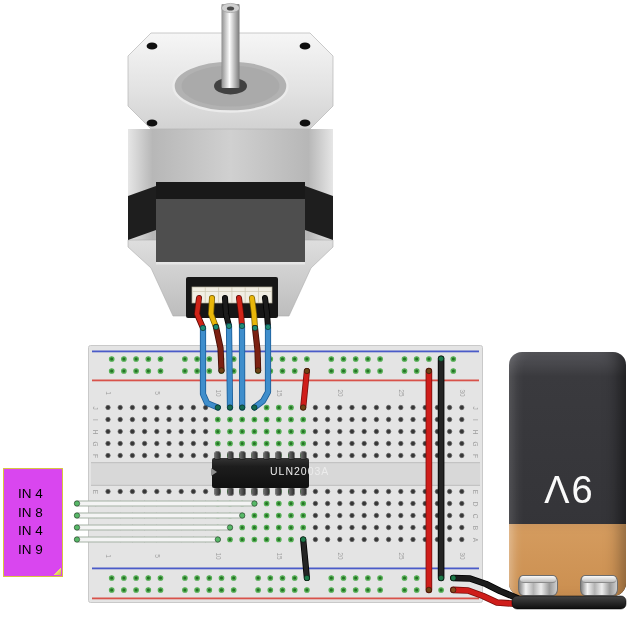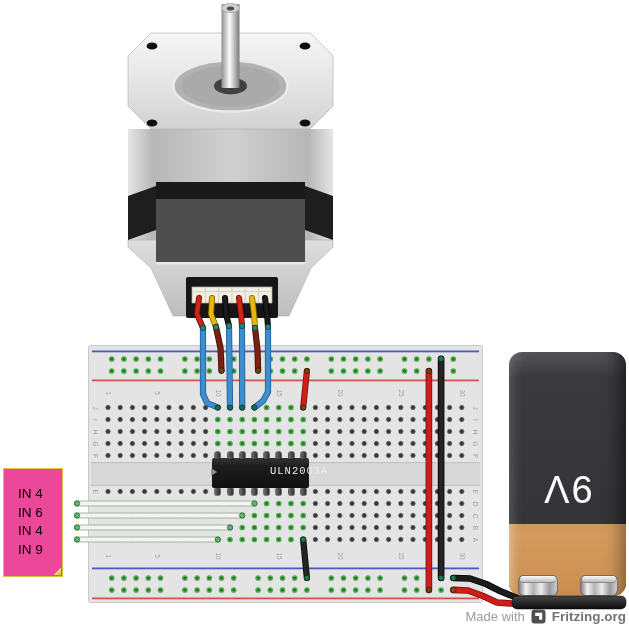--- a/index.html
+++ b/index.html
@@ -10,21 +10,21 @@
   
   #breadboard{position:absolute;left:88px;top:345px;width:395px;height:258px;}
   #board-svg{position:absolute;left:0;top:0;}
   .bb-label{position:absolute;font-size:6.5px;color:#9e9e9e;white-space:nowrap;
             transform:translate(-50%,-50%) rotate(90deg);line-height:1;}
 
   
   #chip{position:absolute;left:212px;top:458px;width:97px;height:30px;border-radius:2px;
         background:linear-gradient(180deg,#343434 0%,#1d1d1d 28%,#101010 100%);}
   #chip-label{position:absolute;left:10px;top:7px;color:#ececec;
-              font-family:Liberation Mono, monospace;font-size:10.5px;letter-spacing:1px;padding-left:48px;}
+              font-family:Liberation Sans, sans-serif;font-size:10.5px;letter-spacing:1px;padding-left:48px;}
   #chip-notch{position:absolute;left:-1px;top:10px;width:0;height:0;
               border-top:4.5px solid transparent;border-bottom:4.5px solid transparent;
               border-left:6px solid #8f8f8f;}
   .chip-pin{position:absolute;width:5px;height:7px;border-radius:1px;
             background:linear-gradient(90deg,#6a6a6a,#303030);box-shadow:0 0 0 0.5px #141414;}
 
   
   #battery{position:absolute;left:509px;top:352px;width:117px;height:244px;border-radius:13px;
            overflow:hidden;background:linear-gradient(180deg,#55555a 0%,#3a3a3e 10%,#323236 96%);
            box-shadow:inset 10px 0 14px -8px rgba(255,255,255,.22), inset -14px 0 16px -8px rgba(0,0,0,.55);}
@@ -34,21 +34,21 @@
   #battery-label{position:absolute;left:0;top:118px;width:100%;text-align:center;color:#fafafa;
            font-size:38px;letter-spacing:2px;line-height:1;transform:rotate(180deg);}
   .terminal{position:absolute;height:21px;border:0.5px solid #6d6d6d;border-radius:5px/7px;
            background:linear-gradient(90deg,#828282 0%,#f2f2f2 18%,#b3b3b3 38%,#ececec 58%,#9a9a9a 80%,#cfcfcf 100%);}
   .terminal .ridge{position:absolute;left:1px;right:1px;top:0;height:7px;border-radius:4px;
            background:linear-gradient(180deg,#fbfbfb,#bdbdbd);border-bottom:0.5px solid #8a8a8a;}
   #terminal-left{left:518px;top:575px;width:40px;}
   #terminal-right{left:580px;top:575px;width:38px;}
 
   
-  #note{position:absolute;left:3px;top:468px;width:60px;height:109px;background:#ec4899;
+  #note{position:absolute;left:3px;top:468px;width:60px;height:109px;background:#d946ef;
         border:1px solid #d9c440;padding:16px 0 0 14px;}
   .note-line{font-size:13.5px;line-height:18.6px;color:#000;}
   #note-fold{position:absolute;right:1px;bottom:1px;width:9px;height:9px;
         background:linear-gradient(315deg,#cdb945 0%,#ece06e 40%,rgba(252,245,173,0) 42%);}
 
   
   #watermark{position:absolute;top:607px;right:3px;height:18px;display:flex;align-items:center;gap:6px;}
   #wm-prefix{color:#9b9b9b;font-size:13px;}
   #wm-brand{color:#737373;font-size:13.5px;font-weight:bold;}
 
@@ -591,21 +591,21 @@
   </div>
   <div class="terminal" id="terminal-left">
       <div class="ridge"></div>
     </div>
   <div class="terminal" id="terminal-right">
       <div class="ridge"></div>
     </div>
 
   <div id="note">
     <div class="note-line">IN 4</div>
-    <div class="note-line">IN 6</div>
+    <div class="note-line">IN 8</div>
     <div class="note-line">IN 4</div>
     <div class="note-line">IN 9</div>
     <div id="note-fold"></div>
   </div>
 
   <svg id="wire-svg" width="629" height="629">
       <g>
         <path d="M199,298 L197,314 L203,328" fill="none" stroke="#5c0b06" stroke-width="6" stroke-linecap="round" stroke-linejoin="round"></path>
         <path d="M199,298 L197,314 L203,328" fill="none" stroke="#d02418" stroke-width="4.4" stroke-linecap="round" stroke-linejoin="round"></path>
       </g>
@@ -725,22 +725,14 @@
       <circle cx="453.3" cy="589.9" r="2.7" fill="#8a4a1f" stroke="rgba(0,0,0,0.45)" stroke-width="0.9"></circle>
       <defs>
         <linearGradient id="barGrad" x1="0" y1="0" x2="0" y2="1">
           <stop offset="0" stop-color="#454545"></stop>
           <stop offset="1" stop-color="#0e0e0e"></stop>
         </linearGradient>
       </defs>
       <rect x="512" y="596" width="114" height="13" rx="5" fill="url(#barGrad)" stroke="#000" stroke-width="0.5"></rect>
     </svg>
 
-  <div id="watermark">
-    <span id="wm-prefix">Made with</span>
-    <svg width="15" height="15" viewBox="0 0 15 15">
-      <rect x="0.5" y="0.5" width="14" height="14" rx="3" fill="#4f5052"></rect>
-      <path d="M4.2 3.8 h7 v7 h-3.1 v-3.9 h-3.9 z" fill="#ffffff"></path>
-    </svg>
-    <span id="wm-brand">Fritzing.org</span>
-  </div>
 
 </div>
 
 </body></html>

